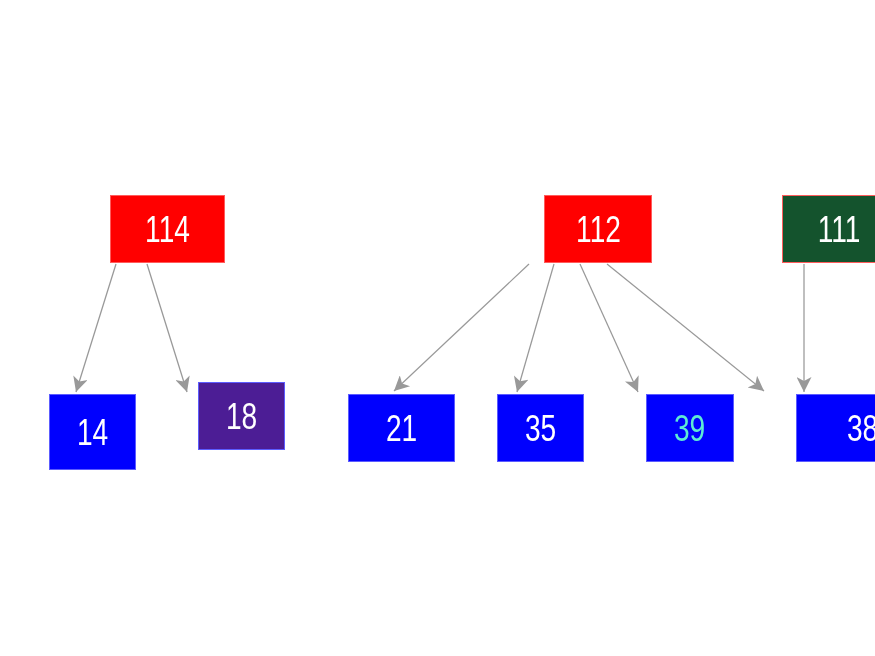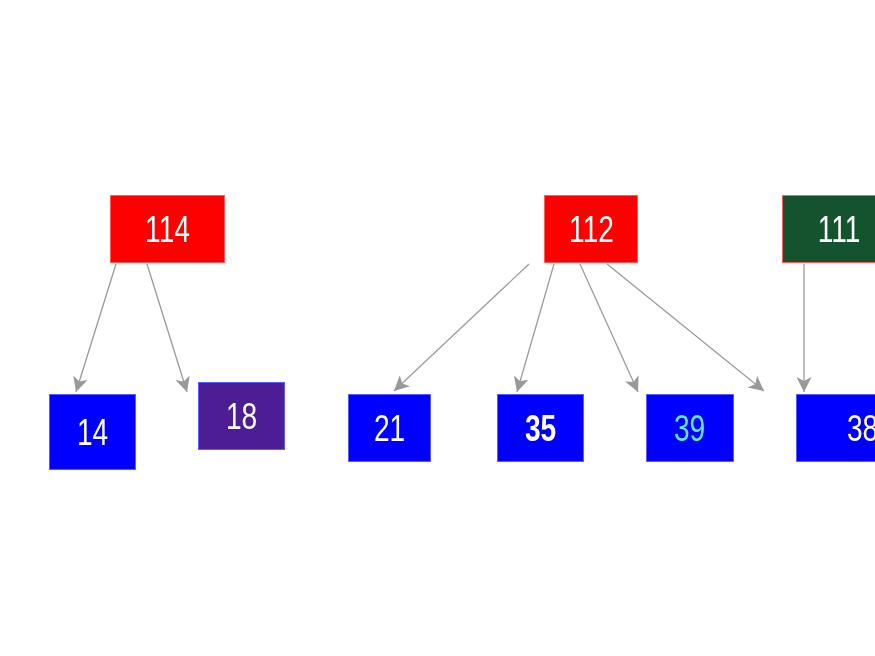--- a/index.html
+++ b/index.html
@@ -61,36 +61,36 @@
         <line x1="554" y1="264" x2="517" y2="392" stroke="#999999" stroke-width="1.25" marker-end="url(#arrow)"></line>
         <line x1="580" y1="264" x2="638" y2="392" stroke="#999999" stroke-width="1.25" marker-end="url(#arrow)"></line>
         <line x1="607" y1="264" x2="764" y2="391" stroke="#999999" stroke-width="1.25" marker-end="url(#arrow)"></line>
         <line x1="804" y1="264" x2="804" y2="392" stroke="#999999" stroke-width="1.25" marker-end="url(#arrow)"></line>
       </g>
   </svg>
   <div id="node-layer">
       <div class="node node--parent" style="left: 74px; top: 195px; width: 115px; height: 68px; background: rgb(255, 0, 0); border: 1px solid rgb(255, 92, 92); color: rgb(255, 255, 255);">
         <span class="label">114</span>
       </div>
-      <div class="node node--parent" style="left: 508px; top: 195px; width: 94px; height: 68px; background: rgb(255, 0, 0); border: 1px solid rgb(255, 92, 92); color: rgb(255, 255, 255);">
+      <div class="node node--parent" style="left: 508px; top: 195px; width: 108px; height: 68px; background: rgb(255, 0, 0); border: 1px solid rgb(255, 92, 92); color: rgb(255, 255, 255);">
         <span class="label">112</span>
       </div>
       <div class="node node--parent" style="left: 746px; top: 195px; width: 115px; height: 68px; background: #14532d; border: 1px solid rgb(255, 92, 92); color: rgb(255, 255, 255);">
         <span class="label">111</span>
       </div>
       <div class="node node--child" style="left: 13px; top: 394px; width: 87px; height: 76px; background: rgb(0, 0, 254); border: 1px solid rgb(92, 92, 255); color: rgb(255, 255, 255);">
         <span class="label">14</span>
       </div>
       <div class="node node--child" style="left: 162px; top: 382px; width: 87px; height: 68px; background: #4c1d95; border: 1px solid rgb(92, 92, 255); color: rgb(255, 255, 255);">
         <span class="label">18</span>
       </div>
-      <div class="node node--child" style="left: 312px; top: 394px; width: 83px; height: 68px; background: rgb(0, 0, 254); border: 1px solid rgb(92, 92, 255); color: rgb(255, 255, 255);">
+      <div class="node node--child" style="left: 312px; top: 394px; width: 107px; height: 68px; background: rgb(0, 0, 254); border: 1px solid rgb(92, 92, 255); color: rgb(255, 255, 255);">
         <span class="label">21</span>
       </div>
-      <div class="node node--child" style="left: 461px; top: 394px; width: 87px; height: 68px; background: rgb(0, 0, 254); border: 1px solid rgb(92, 92, 255); color: rgb(255, 255, 255); font-weight: bold;">
+      <div class="node node--child" style="left: 461px; top: 394px; width: 87px; height: 68px; background: rgb(0, 0, 254); border: 1px solid rgb(92, 92, 255); color: rgb(255, 255, 255);">
         <span class="label">35</span>
       </div>
       <div class="node node--child" style="left: 610px; top: 394px; width: 88px; height: 68px; background: rgb(0, 0, 254); border: 1px solid rgb(92, 92, 255); color: #5eead4;">
         <span class="label">39</span>
       </div>
       <div class="node node--child" style="left: 760px; top: 394px; width: 88px; height: 68px; background: rgb(0, 0, 254); border: 1px solid rgb(92, 92, 255); color: rgb(255, 255, 255); justify-content: flex-end;">
         <span class="label">38</span>
       </div>
     </div>
 </div>

